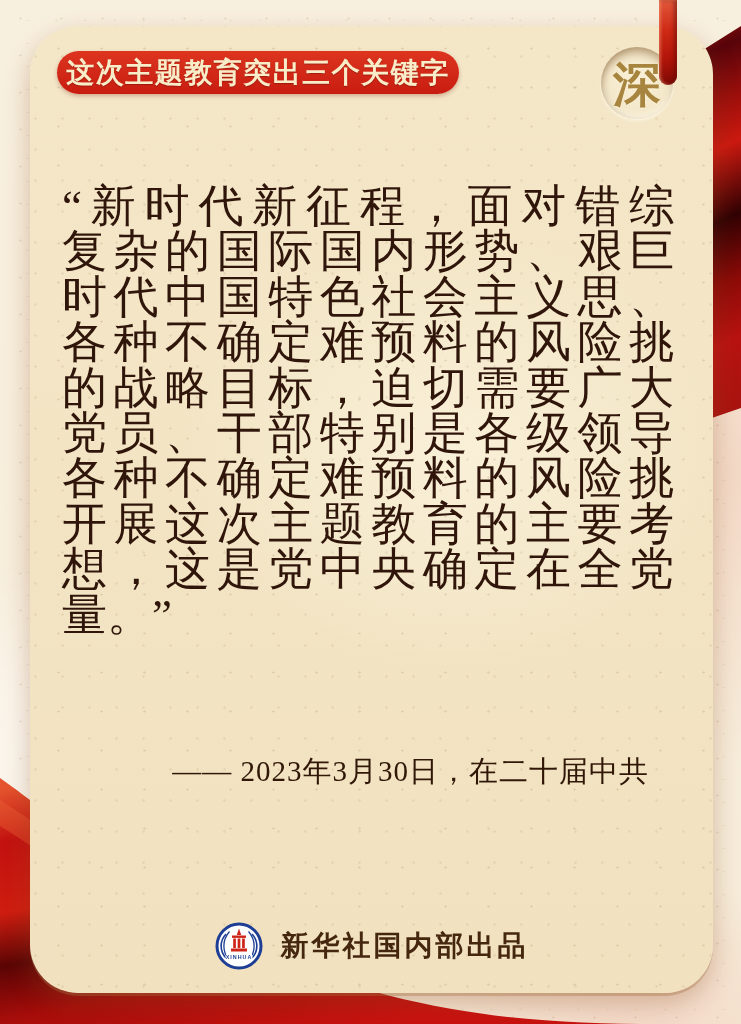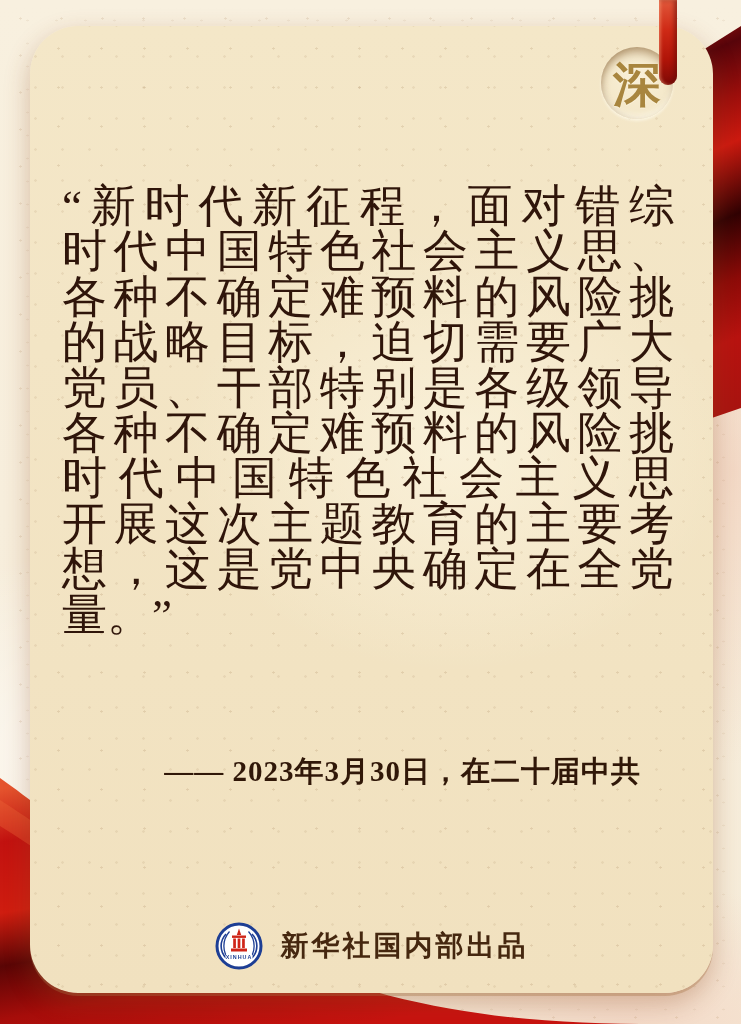--- a/index.html
+++ b/index.html
@@ -82,23 +82,23 @@
     color:#2f150a;
     margin-top:18px;
   }
   .quote .qline{
     font-size:45px; line-height:45.4px; height:45.4px; white-space:nowrap;
     text-align:justify; text-align-last:justify; overflow:visible;
   }
   .quote .qline.last{ text-align-last:left; }
 
   .attribution {
-    position:absolute; right:72px; top:722px; z-index:3; text-align:right;
+    position:absolute; right:64px; top:722px; z-index:3; text-align:right;
     font-family:"Liberation Serif","DejaVu Serif",serif;
-    font-weight:bold; font-size:29px; line-height:46px; color:#301708;
+    font-weight:normal; font-size:29px; line-height:46px; color:#301708;
     letter-spacing:1px;
   }
 
   .footer {
     position:absolute; left:0; top:896px; width:683px; z-index:3;
     display:flex; align-items:center; justify-content:center; gap:18px;
   }
   .footer .publisher{
     font-size:28px; font-weight:bold; letter-spacing:3px; color:#45270f;
     font-family:"Liberation Sans","DejaVu Sans",sans-serif;
@@ -130,34 +130,37 @@
       <stop offset="1" stop-color="#c8120f"></stop>
     </linearGradient>
   </defs>
   <path d="M 560,140 L 741,26 L 741,408 L 560,470 Z" fill="url(#ribR)"></path>
   <path d="M 0,778 C 60,820 130,885 265,952 C 400,1012 520,1024 660,1024 L 0,1024 Z" fill="url(#ribL)"></path>
   <path d="M 0,800 C 70,845 140,900 280,962 L 270,985 C 150,930 70,870 0,826 Z" fill="#ef6a3a" opacity="0.35"></path>
 </svg>
 
 <div class="card">
 
+  <div class="banner">
+    <span>这次主题教育突出三个关键字</span>
+  </div>
 
   <div class="medallion">
     <span>深</span>
   </div>
   <div class="strap"></div>
 
   <div class="quote">
     <div class="qline">“新时代新征程，面对错综</div>
+    <div class="qline">复杂的国际国内形势、艰巨</div>
     <div class="qline">时代中国特色社会主义思、</div>
     <div class="qline">各种不确定难预料的风险挑</div>
     <div class="qline">的战略目标，迫切需要广大</div>
     <div class="qline">党员、干部特别是各级领导</div>
     <div class="qline">各种不确定难预料的风险挑</div>
-    <div class="qline">时代中国特色社会主义思</div>
     <div class="qline">开展这次主题教育的主要考</div>
     <div class="qline">想，这是党中央确定在全党</div>
     <div class="qline last">量。”</div>
   </div>
 
   <div class="attribution">
     <div>—— 2023年3月30日，在二十届中共</div>
   </div>
 
   <div class="footer">

